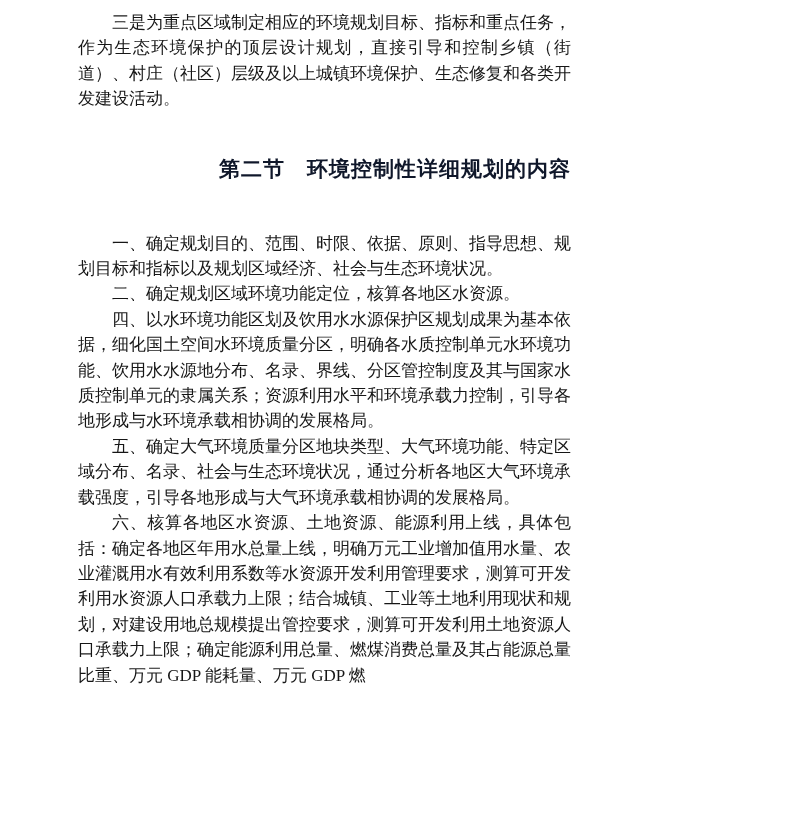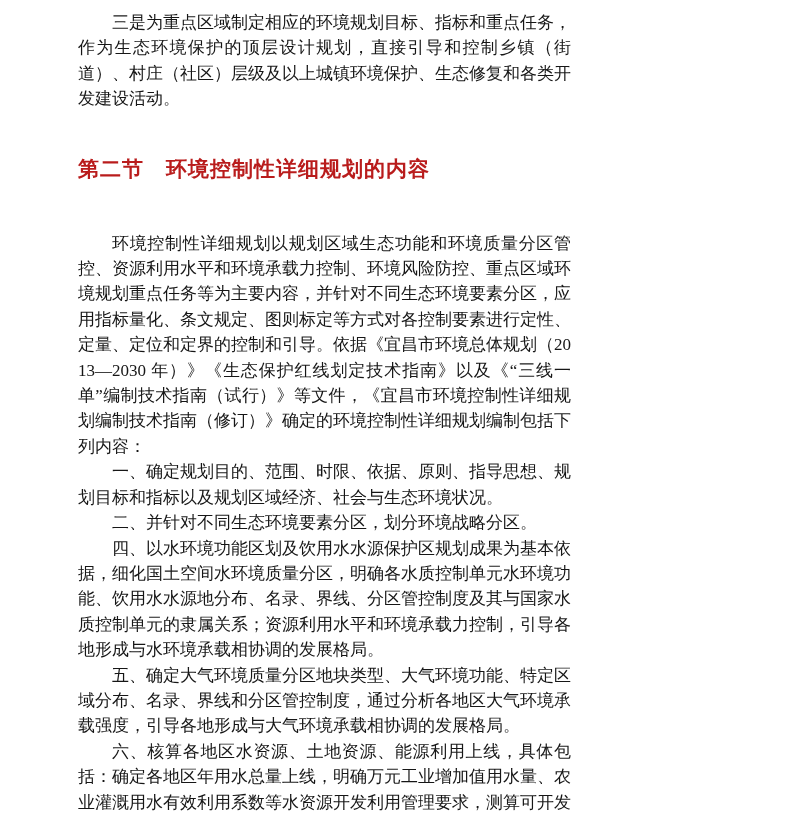--- a/index.html
+++ b/index.html
@@ -24,34 +24,33 @@
   }
   .body-para {
     margin: 0;
     text-indent: 2em;
     word-break: break-all;
   }
   .section-heading {
     font-size: 21px;
     line-height: 30px;
     font-weight: bold;
-    text-align: left;
+    text-align: right;
     text-indent: 0;
     margin: 42px 0 47px 0;
-    color: #b91c1c;
+    color: #0f172a;
     letter-spacing: 1px;
   }
 </style>
 </head>
 <body>
 
 <div class="page">
   <p class="body-para">三是为重点区域制定相应的环境规划目标、指标和重点任务，作为生态环境保护的顶层设计规划，直接引导和控制乡镇（街道）、村庄（社区）层级及以上城镇环境保护、生态修复和各类开发建设活动。</p>
 
   <h1 class="section-heading">第二节　环境控制性详细规划的内容</h1>
 
-  <p class="body-para">环境控制性详细规划以规划区域生态功能和环境质量分区管控、资源利用水平和环境承载力控制、环境风险防控、重点区域环境规划重点任务等为主要内容，并针对不同生态环境要素分区，应用指标量化、条文规定、图则标定等方式对各控制要素进行定性、定量、定位和定界的控制和引导。依据《宜昌市环境总体规划（2013—2030 年）》《生态保护红线划定技术指南》以及《“三线一单”编制技术指南（试行）》等文件，《宜昌市环境控制性详细规划编制技术指南（修订）》确定的环境控制性详细规划编制包括下列内容：</p>
   <p class="body-para">一、确定规划目的、范围、时限、依据、原则、指导思想、规划目标和指标以及规划区域经济、社会与生态环境状况。</p>
-  <p class="body-para">二、并针对不同生态环境要素分区，划分环境战略分区。</p>
+  <p class="body-para">二、确定规划区域环境功能定位，核算各地区水资源。</p>
   <p class="body-para">四、以水环境功能区划及饮用水水源保护区规划成果为基本依据，细化国土空间水环境质量分区，明确各水质控制单元水环境功能、饮用水水源地分布、名录、界线、分区管控制度及其与国家水质控制单元的隶属关系；资源利用水平和环境承载力控制，引导各地形成与水环境承载相协调的发展格局。</p>
-  <p class="body-para">五、确定大气环境质量分区地块类型、大气环境功能、特定区域分布、名录、界线和分区管控制度，通过分析各地区大气环境承载强度，引导各地形成与大气环境承载相协调的发展格局。</p>
+  <p class="body-para">五、确定大气环境质量分区地块类型、大气环境功能、特定区域分布、名录、社会与生态环境状况，通过分析各地区大气环境承载强度，引导各地形成与大气环境承载相协调的发展格局。</p>
   <p class="body-para">六、核算各地区水资源、土地资源、能源利用上线，具体包括：确定各地区年用水总量上线，明确万元工业增加值用水量、农业灌溉用水有效利用系数等水资源开发利用管理要求，测算可开发利用水资源人口承载力上限；结合城镇、工业等土地利用现状和规划，对建设用地总规模提出管控要求，测算可开发利用土地资源人口承载力上限；确定能源利用总量、燃煤消费总量及其占能源总量比重、万元 GDP 能耗量、万元 GDP 燃</p>
 </div>
 
 </body></html>

